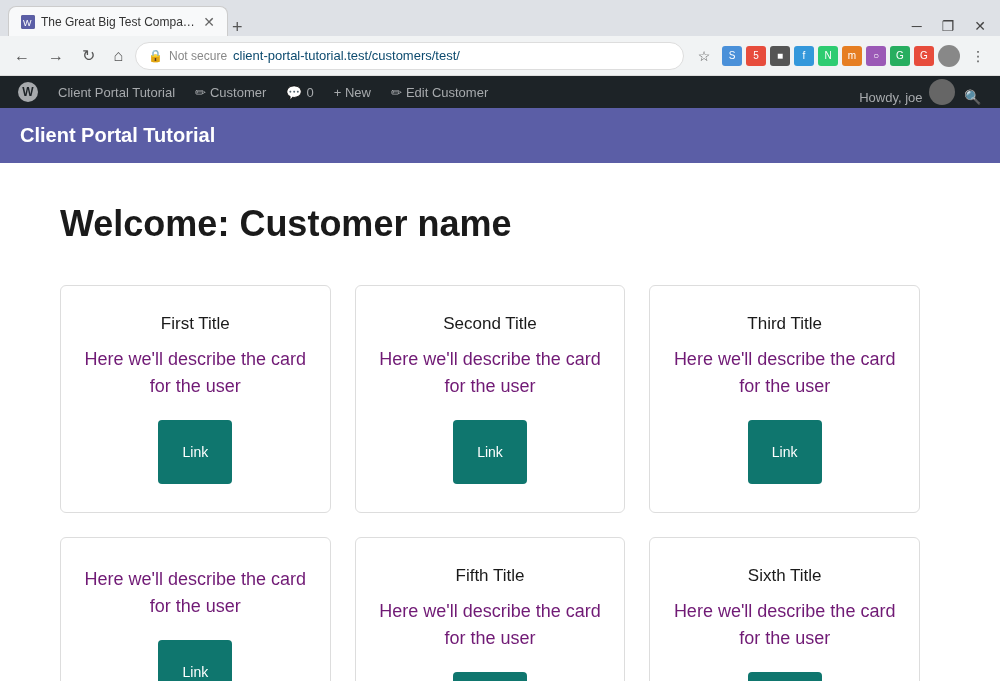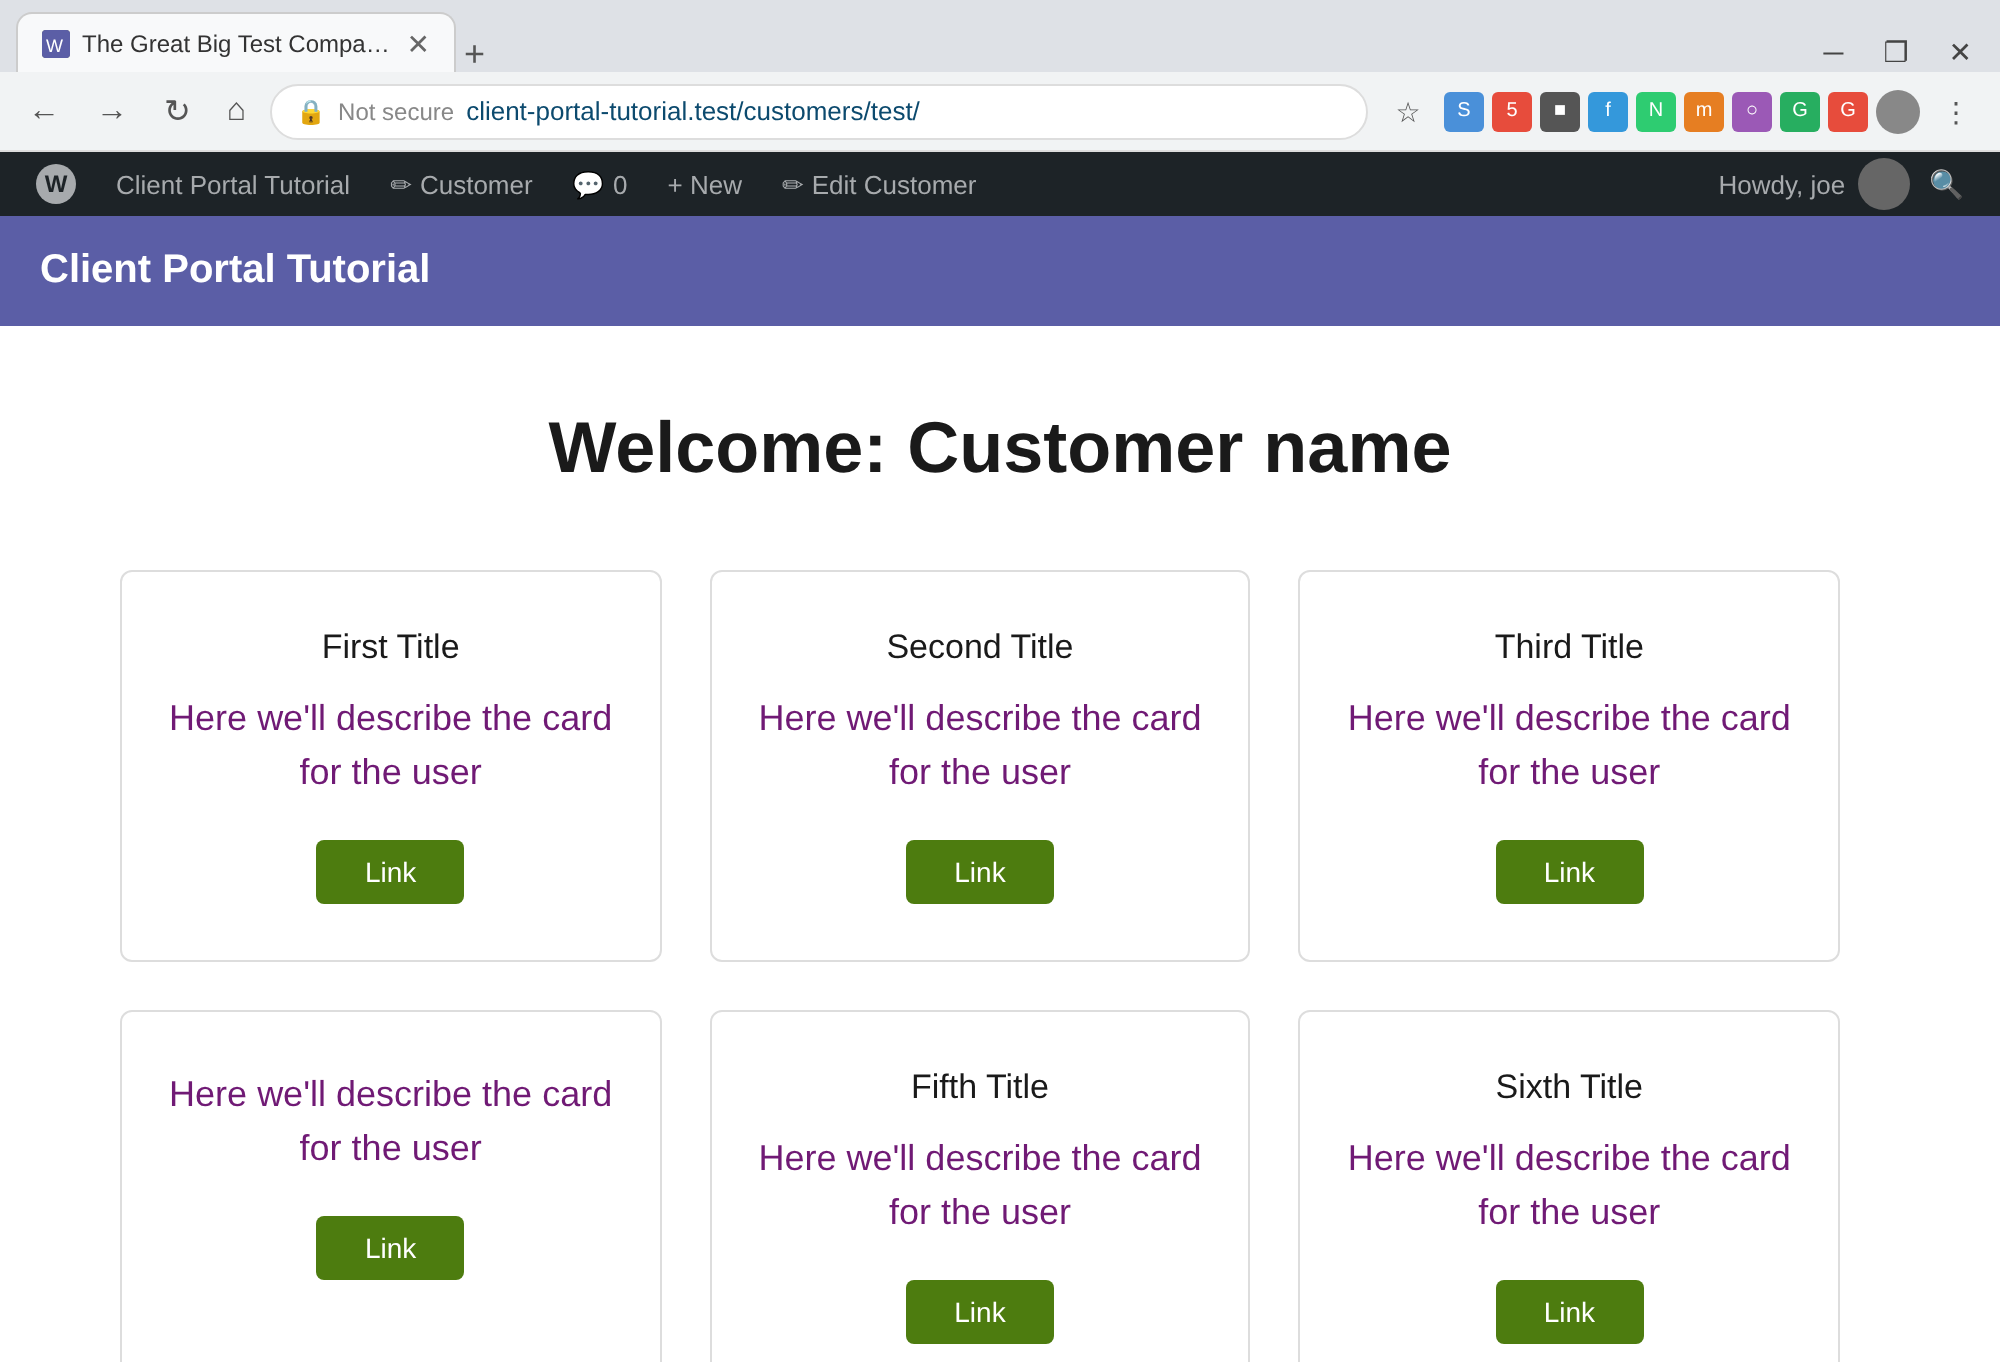--- a/index.html
+++ b/index.html
@@ -94,21 +94,21 @@
       height: 32px;
       display: flex;
       align-items: center;
       gap: 4px;
       cursor: pointer;
       color: #a7aaad;
       text-decoration: none;
       font-size: 13px;
     }
     .wp-logo { width: 20px; height: 20px; background: #a7aaad; border-radius: 50%; display: flex; align-items: center; justify-content: center; font-size: 12px; color: #1d2327; font-weight: bold; }
-    .wp-admin-right { margin-left: auto; display: flex; align-items: center; }
+    .wp-admin-right { margin-left: auto; display: flex; align-items: flex-end; }
     .howdy-text { color: #a7aaad; font-size: 13px; }
     .avatar-small { width: 26px; height: 26px; background: #666; border-radius: 50%; margin-left: 6px; }
     .search-icon-wp { font-size: 14px; padding: 0 10px; cursor: pointer; color: #a7aaad; }
 
     
     .site-header {
       background: #5b5ea6;
       height: 55px;
       display: flex;
       align-items: center;
@@ -124,21 +124,20 @@
     .main-content {
       padding: 40px 60px;
       background: #fff;
       min-height: 500px;
     }
     .welcome-heading {
       font-size: 36px;
       font-weight: 700;
       color: #1a1a1a;
       margin-bottom: 40px;
-      text-align: center;
     }
 
     
     .cards-grid {
       display: grid;
       grid-template-columns: repeat(3, 1fr);
       gap: 24px;
       max-width: 860px;
     }
     .card {
@@ -154,25 +153,25 @@
       color: #1a1a1a;
       margin-bottom: 12px;
     }
     .card-desc {
       font-size: 18px;
       color: #701a75;
       margin-bottom: 20px;
       line-height: 1.5;
     }
     .card-btn {
-      background: #4d7c0f;
+      background: #0f766e;
       color: #fff;
       border: none;
       border-radius: 4px;
-      padding: 8px 24px;
+      padding: 24px 24px;
       font-size: 14px;
       cursor: pointer;
       font-weight: 400;
     }
   </style>
 </head>
 <body>
 
 <div class="browser-frame">
 

